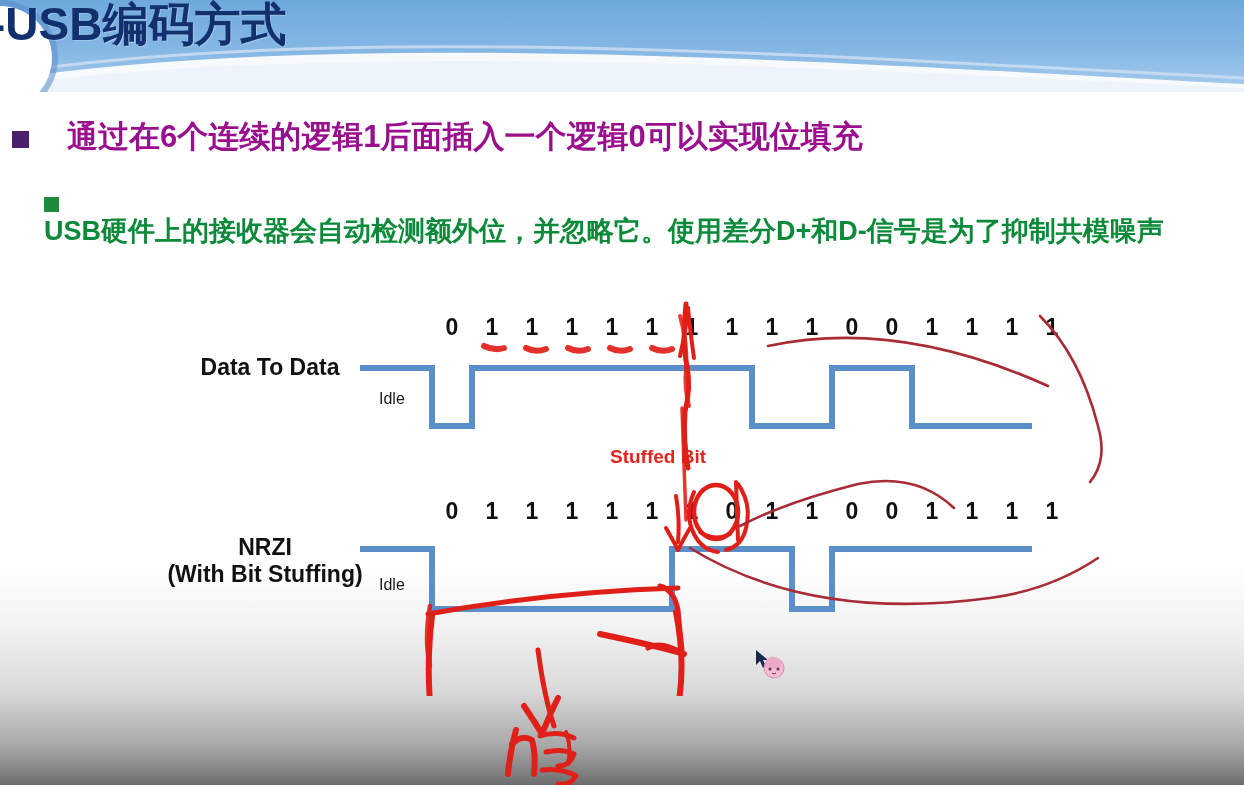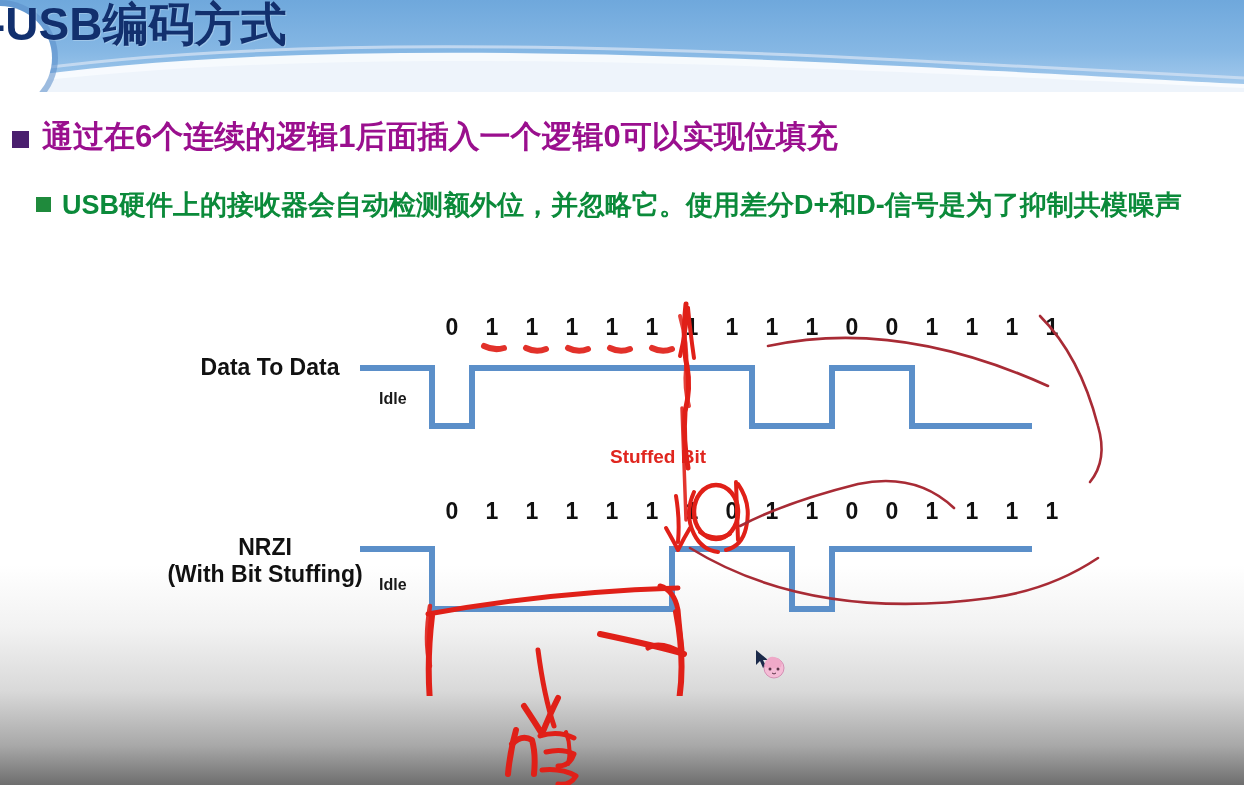--- a/index.html
+++ b/index.html
@@ -86,23 +86,24 @@
     margin-right: 13px;
   }
   #bullet1 .txt {
     font-size: 31px;
     font-weight: bold;
     color: #9a0f8e;
     line-height: 1.24;
     letter-spacing: 0px;
   }
   #bullet2 {
-    left: 36px;
+    left: 44px;
     top: 186px;
     width: 1180px;
+    flex-direction: column;
   }
   #bullet2 .sq {
     width: 15px; height: 15px;
     background: #1f8a3c;
     margin-top: 11px;
     margin-right: 11px;
   }
   #bullet2 .txt {
     font-size: 27px;
     font-weight: bold;
@@ -136,21 +137,21 @@
   }
   #label-nrzi {
     left: 140px;
     top: 238px;
     width: 250px;
     font-size: 23px;
   }
   .idle-label {
     position: absolute;
     font-size: 16px;
-    font-weight: bold;
+    font-weight: normal;
     color: #1a1a1a;
     text-align: center;
   }
   #idle-top  { left: 379px; top: 94px; }
   #idle-bot  { left: 379px; top: 280px; }
 
   .bitrow {
     position: absolute;
     height: 30px;
     display: flex;
@@ -200,21 +201,21 @@
       <path d="M0,80 C260,40 620,52 900,66 C1060,74 1160,80 1244,84 L1244,92 L0,92 Z" fill="#ffffff" opacity="0.92"></path>
       <path d="M0,86 C260,50 620,60 900,72 C1060,79 1160,84 1244,88 L1244,92 L0,92 Z" fill="#eef4fb"></path>
       <path d="M0,74 C260,34 620,46 900,60 C1060,68 1160,74 1244,78" fill="none" stroke="#cfe0f2" stroke-width="3" opacity="0.8"></path>
     </svg>
     <div id="title-circle"></div>
     <div id="slide-title" style="color: rgb(18, 48, 110);">-USB编码方式</div>
   </div>
 
   <div id="bullet1" class="bullet-row">
     <span class="sq" style="background: rgb(74, 31, 110);"></span>
-    <span class="txt" style="color: rgb(154, 15, 142);">通过在6个连续的逻辑1后面插入一个逻辑0可以实现位填充</span>
+    <span class="txt" style="color: rgb(154, 15, 142); margin-left: 25px;">通过在6个连续的逻辑1后面插入一个逻辑0可以实现位填充</span>
   </div>
 
   <div id="bullet2" class="bullet-row">
     <span class="sq" style="background: rgb(31, 138, 60);"></span>
     <span class="txt" style="color: rgb(11, 138, 58);">USB硬件上的接收器会自动检测额外位，并忽略它。使用差分D+和D-信号是为了抑制共模噪声</span>
   </div>
 
   <div id="diagram">
 
     <div id="label-data" class="wave-label">Data To Data</div>

